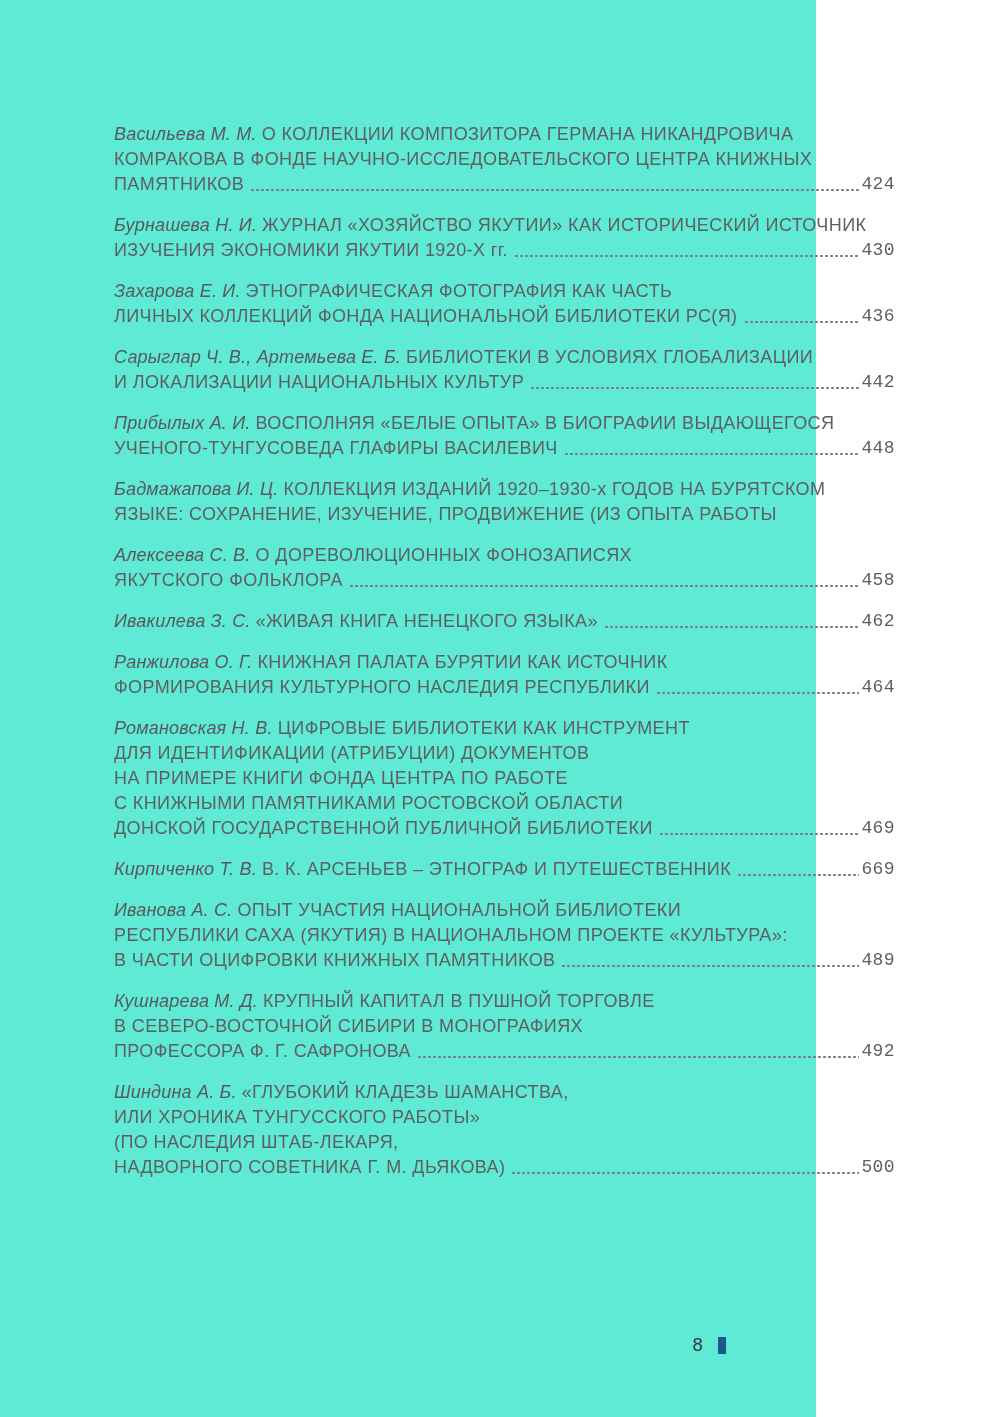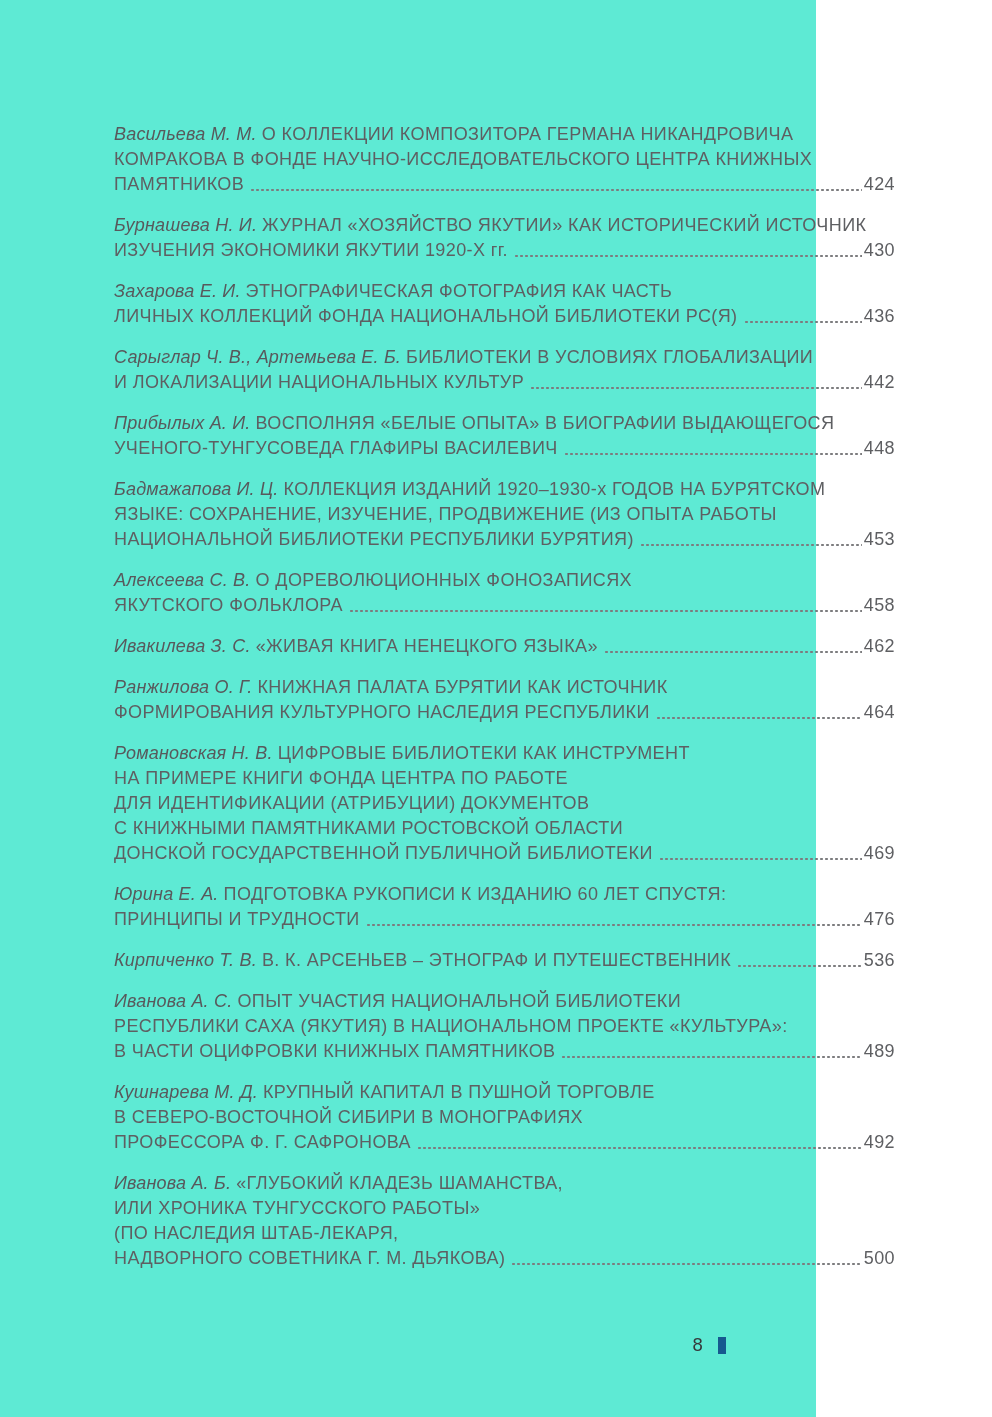--- a/index.html
+++ b/index.html
@@ -36,21 +36,21 @@
   .leader {
     flex: 1 1 auto;
     align-self: stretch;
     margin: 0 2px 5px 6px;
     background-image: radial-gradient(circle, #7c7c7e 1.05px, rgba(124,124,126,0) 1.45px);
     background-size: 5px 4px;
     background-repeat: repeat-x;
     background-position: left bottom;
     min-width: 12px;
   }
-  .pnum { flex: 0 0 auto; }
+  .pnum { flex: 0 0 auto; font-family: Liberation Mono, monospace; }
   .footer {
     position: absolute;
     top: 1335px; right: 90px;
     height: 20px;
     display: flex;
     align-items: center;
   }
   .pageno {
     color: #36373a;
     font-size: 18.5px;
@@ -106,25 +106,20 @@
         <div class="line"><span class="author">Прибылых А. И.</span><span class="title-text">ВОСПОЛНЯЯ «БЕЛЫЕ ОПЫТА» В БИОГРАФИИ ВЫДАЮЩЕГОСЯ</span></div>
         <div class="line last">
           <span class="title-text">УЧЕНОГО-ТУНГУСОВЕДА ГЛАФИРЫ ВАСИЛЕВИЧ</span>
           <span class="leader"></span>
           <span class="pnum">448</span>
         </div>
       </div>
       <div class="entry">
         <div class="line"><span class="author">Бадмажапова И. Ц.</span><span class="title-text">КОЛЛЕКЦИЯ ИЗДАНИЙ 1920–1930-х ГОДОВ НА БУРЯТСКОМ</span></div>
         <div class="line"><span class="title-text">ЯЗЫКЕ: СОХРАНЕНИЕ, ИЗУЧЕНИЕ, ПРОДВИЖЕНИЕ (ИЗ ОПЫТА РАБОТЫ</span></div>
-        <div class="line last">
-          <span class="title-text">НАЦИОНАЛЬНОЙ БИБЛИОТЕКИ РЕСПУБЛИКИ БУРЯТИЯ)</span>
-          <span class="leader"></span>
-          <span class="pnum">453</span>
-        </div>
       </div>
       <div class="entry">
         <div class="line"><span class="author">Алексеева С. В.</span><span class="title-text">О ДОРЕВОЛЮЦИОННЫХ ФОНОЗАПИСЯХ</span></div>
         <div class="line last">
           <span class="title-text">ЯКУТСКОГО ФОЛЬКЛОРА</span>
           <span class="leader"></span>
           <span class="pnum">458</span>
         </div>
       </div>
       <div class="entry">
@@ -138,43 +133,35 @@
       <div class="entry">
         <div class="line"><span class="author">Ранжилова О. Г.</span><span class="title-text">КНИЖНАЯ ПАЛАТА БУРЯТИИ КАК ИСТОЧНИК</span></div>
         <div class="line last">
           <span class="title-text">ФОРМИРОВАНИЯ КУЛЬТУРНОГО НАСЛЕДИЯ РЕСПУБЛИКИ</span>
           <span class="leader"></span>
           <span class="pnum">464</span>
         </div>
       </div>
       <div class="entry">
         <div class="line"><span class="author">Романовская Н. В.</span><span class="title-text">ЦИФРОВЫЕ БИБЛИОТЕКИ КАК ИНСТРУМЕНТ</span></div>
+        <div class="line"><span class="title-text">ДЛЯ ИДЕНТИФИКАЦИИ (АТРИБУЦИИ) ДОКУМЕНТОВ</span></div>
         <div class="line"><span class="title-text">НА ПРИМЕРЕ КНИГИ ФОНДА ЦЕНТРА ПО РАБОТЕ</span></div>
-        <div class="line"><span class="title-text">ДЛЯ ИДЕНТИФИКАЦИИ (АТРИБУЦИИ) ДОКУМЕНТОВ</span></div>
         <div class="line"><span class="title-text">С КНИЖНЫМИ ПАМЯТНИКАМИ РОСТОВСКОЙ ОБЛАСТИ</span></div>
         <div class="line last">
           <span class="title-text">ДОНСКОЙ ГОСУДАРСТВЕННОЙ ПУБЛИЧНОЙ БИБЛИОТЕКИ</span>
           <span class="leader"></span>
           <span class="pnum">469</span>
         </div>
       </div>
       <div class="entry">
-        <div class="line"><span class="author">Юрина Е. А.</span><span class="title-text">ПОДГОТОВКА РУКОПИСИ К ИЗДАНИЮ 60 ЛЕТ СПУСТЯ:</span></div>
-        <div class="line last">
-          <span class="title-text">ПРИНЦИПЫ И ТРУДНОСТИ</span>
-          <span class="leader"></span>
-          <span class="pnum">476</span>
-        </div>
-      </div>
-      <div class="entry">
         <div class="line last">
           <span class="author">Кирпиченко Т. В.</span>
           <span class="title-text">В. К. АРСЕНЬЕВ – ЭТНОГРАФ И ПУТЕШЕСТВЕННИК</span>
           <span class="leader"></span>
-          <span class="pnum">536</span>
+          <span class="pnum">669</span>
         </div>
       </div>
       <div class="entry">
         <div class="line"><span class="author">Иванова А. С.</span><span class="title-text">ОПЫТ УЧАСТИЯ НАЦИОНАЛЬНОЙ БИБЛИОТЕКИ</span></div>
         <div class="line"><span class="title-text">РЕСПУБЛИКИ САХА (ЯКУТИЯ) В НАЦИОНАЛЬНОМ ПРОЕКТЕ «КУЛЬТУРА»:</span></div>
         <div class="line last">
           <span class="title-text">В ЧАСТИ ОЦИФРОВКИ КНИЖНЫХ ПАМЯТНИКОВ</span>
           <span class="leader"></span>
           <span class="pnum">489</span>
         </div>
@@ -182,21 +169,21 @@
       <div class="entry">
         <div class="line"><span class="author">Кушнарева М. Д.</span><span class="title-text">КРУПНЫЙ КАПИТАЛ В ПУШНОЙ ТОРГОВЛЕ</span></div>
         <div class="line"><span class="title-text">В СЕВЕРО-ВОСТОЧНОЙ СИБИРИ В МОНОГРАФИЯХ</span></div>
         <div class="line last">
           <span class="title-text">ПРОФЕССОРА Ф. Г. САФРОНОВА</span>
           <span class="leader"></span>
           <span class="pnum">492</span>
         </div>
       </div>
       <div class="entry">
-        <div class="line"><span class="author">Иванова А. Б.</span><span class="title-text">«ГЛУБОКИЙ КЛАДЕЗЬ ШАМАНСТВА,</span></div>
+        <div class="line"><span class="author">Шиндина А. Б.</span><span class="title-text">«ГЛУБОКИЙ КЛАДЕЗЬ ШАМАНСТВА,</span></div>
         <div class="line"><span class="title-text">ИЛИ ХРОНИКА ТУНГУССКОГО РАБОТЫ»</span></div>
         <div class="line"><span class="title-text">(ПО НАСЛЕДИЯ ШТАБ-ЛЕКАРЯ,</span></div>
         <div class="line last">
           <span class="title-text">НАДВОРНОГО СОВЕТНИКА Г. М. ДЬЯКОВА)</span>
           <span class="leader"></span>
           <span class="pnum">500</span>
         </div>
       </div>
     </main>
 

